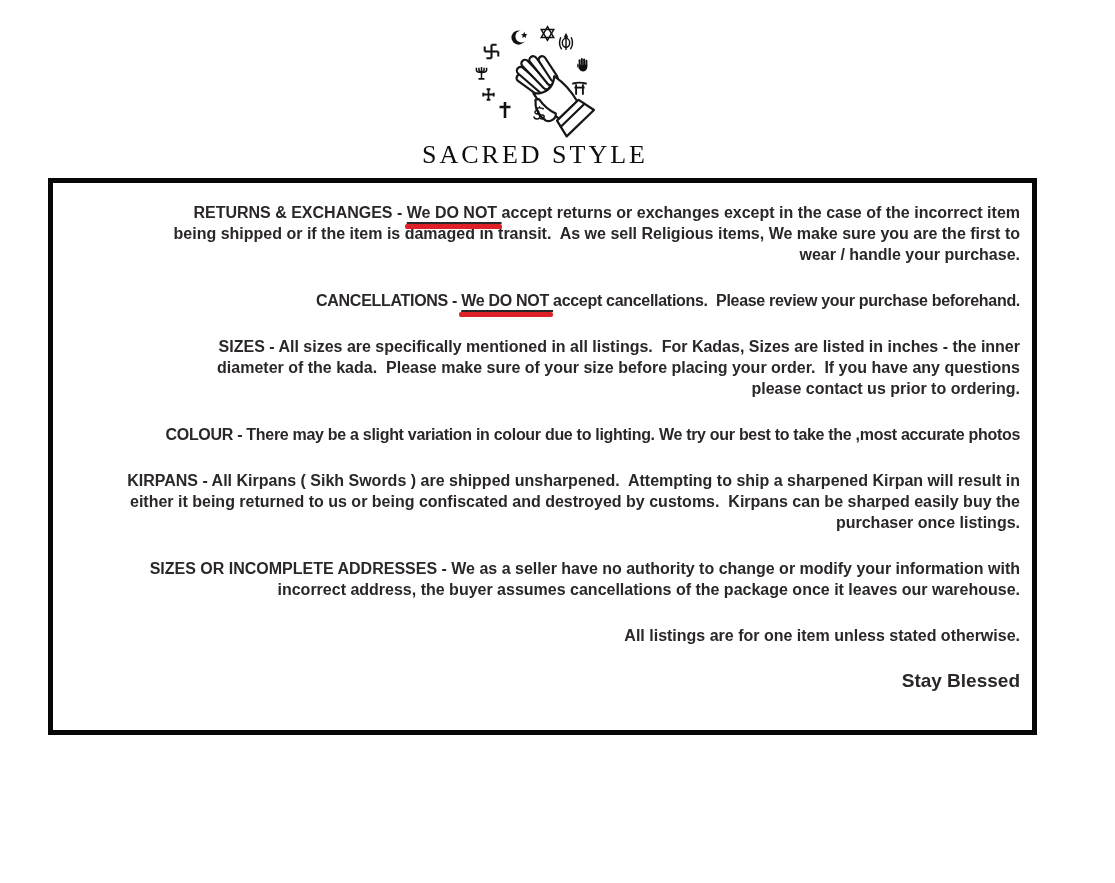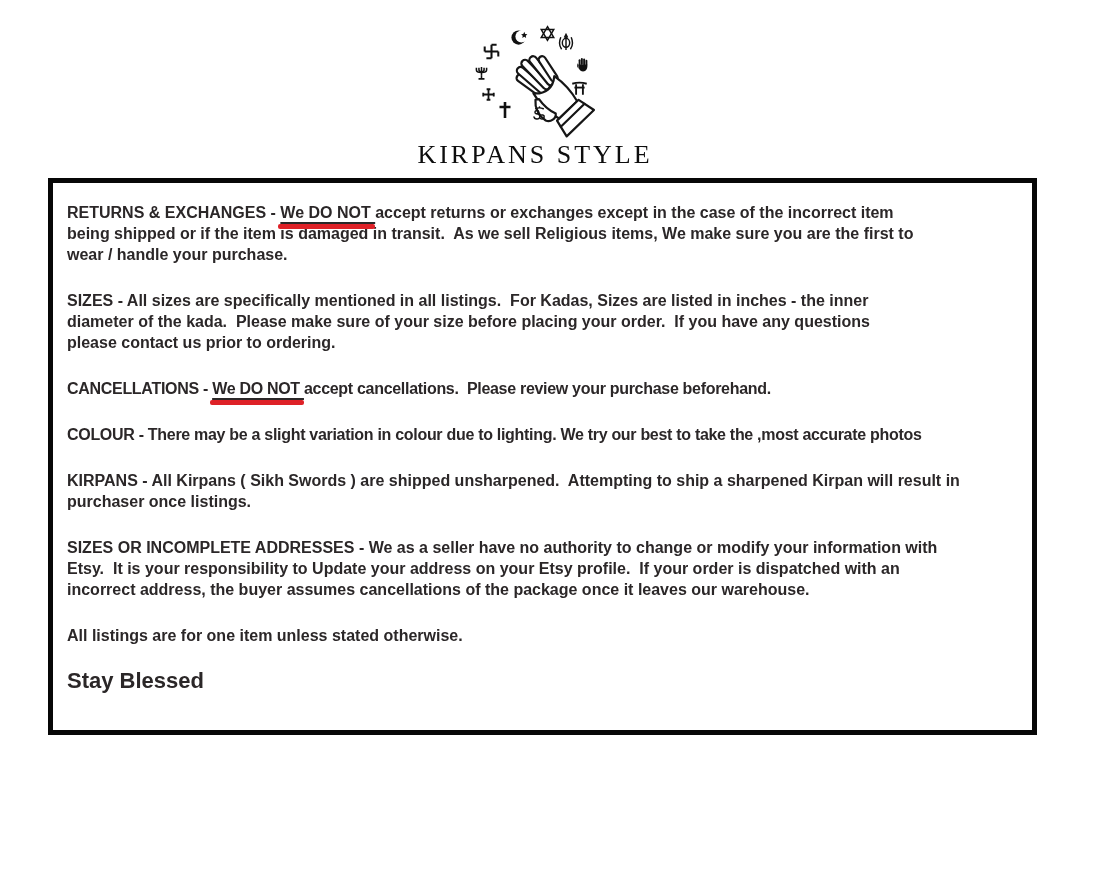--- a/index.html
+++ b/index.html
@@ -22,35 +22,35 @@
     font-size:26px;letter-spacing:3px;color:#0d0d0d;
     white-space:pre;
   }
   
   .policy-box{
     position:absolute;left:48px;top:178px;width:989px;height:557px;
     box-sizing:border-box;border:5px solid #070707;background:#fff;
     padding:19px 12px 0 14px;
     color:#2b2728;
   }
-  .para{margin:0 0 25px 0;font-size:16px;line-height:21px;font-weight:bold;}
+  .para{margin:0 0 25px 0;font-size:16px;line-height:21px;font-weight:bold;text-align:right;}
   .line{display:block;white-space:pre;}
   .t-cond{letter-spacing:-0.3px;}
   .ul-red{
     position:relative;
     text-decoration:underline;
     text-decoration-thickness:1.5px;
     text-underline-offset:4px;
   }
   .ul-red::after{
     content:"";position:absolute;left:-2px;right:0px;bottom:-8px;height:5px;
     background:#de2127;border-radius:2px;
   }
   .colour-para{margin-top:17px;}
-  .signoff{font-size:22px;line-height:22px;margin-top:-1px;}
+  .signoff{font-size:19px;line-height:22px;margin-top:-1px;}
 </style>
 </head>
 <body>
 
 <div class="canvas">
 
   <header class="logo-wrap">
     <div class="emblem">
 
       <svg class="hands" viewBox="0 0 100 100">
@@ -142,53 +142,53 @@
       <span class="sym" style="left:68px;top:54px">
         <svg width="17" height="17" viewBox="0 0 20 20" fill="none" stroke="#111" stroke-width="1.8">
           <path d="M10 3.5 V14"></path>
           <path d="M4 4.5 V7 C4 11 16 11 16 7 V4.5"></path>
           <path d="M7 4.5 V7 C7 9.6 13 9.6 13 7 V4.5"></path>
           <path d="M10 14 V17 M6.5 17.5 H13.5"></path>
         </svg>
       </span>
     </div>
 
-    <div class="brand">KIRPANS STYLE</div>
+    <div class="brand">SACRED STYLE</div>
   </header>
 
   <section class="policy-box">
 
     <p class="para">
       <span class="line"><span>RETURNS &amp; EXCHANGES - </span><span class="ul-red">We DO NOT </span><span>accept returns or exchanges except in the case of the incorrect item</span></span>
       <span class="line">being shipped or if the item is damaged in transit.  As we sell Religious items, We make sure you are the first to</span>
       <span class="line">wear / handle your purchase.</span>
     </p>
 
     <p class="para">
+      <span class="line t-cond"><span>CANCELLATIONS - </span><span class="ul-red">We DO NOT </span><span>accept cancellations.  Please review your purchase beforehand.</span></span>
+    </p>
+
+    <p class="para">
       <span class="line">SIZES - All sizes are specifically mentioned in all listings.  For Kadas, Sizes are listed in inches - the inner</span>
       <span class="line">diameter of the kada.  Please make sure of your size before placing your order.  If you have any questions</span>
       <span class="line">please contact us prior to ordering.</span>
-    </p>
-
-    <p class="para">
-      <span class="line t-cond"><span>CANCELLATIONS - </span><span class="ul-red">We DO NOT </span><span>accept cancellations.  Please review your purchase beforehand.</span></span>
     </p>
 
     <p class="para colour-para">
       <span class="line t-cond">COLOUR - There may be a slight variation in colour due to lighting. We try our best to take the ,most accurate photos</span>
     </p>
 
     <p class="para">
       <span class="line">KIRPANS - All Kirpans ( Sikh Swords ) are shipped unsharpened.  Attempting to ship a sharpened Kirpan will result in</span>
+      <span class="line">either it being returned to us or being confiscated and destroyed by customs.  Kirpans can be sharped easily buy the</span>
       <span class="line">purchaser once listings.</span>
     </p>
 
     <p class="para">
       <span class="line">SIZES OR INCOMPLETE ADDRESSES - We as a seller have no authority to change or modify your information with</span>
-      <span class="line">Etsy.  It is your responsibility to Update your address on your Etsy profile.  If your order is dispatched with an</span>
       <span class="line">incorrect address, the buyer assumes cancellations of the package once it leaves our warehouse.</span>
     </p>
 
     <p class="para">
       <span class="line">All listings are for one item unless stated otherwise.</span>
     </p>
 
     <p class="para signoff">
       <span class="line">Stay Blessed</span>
     </p>

